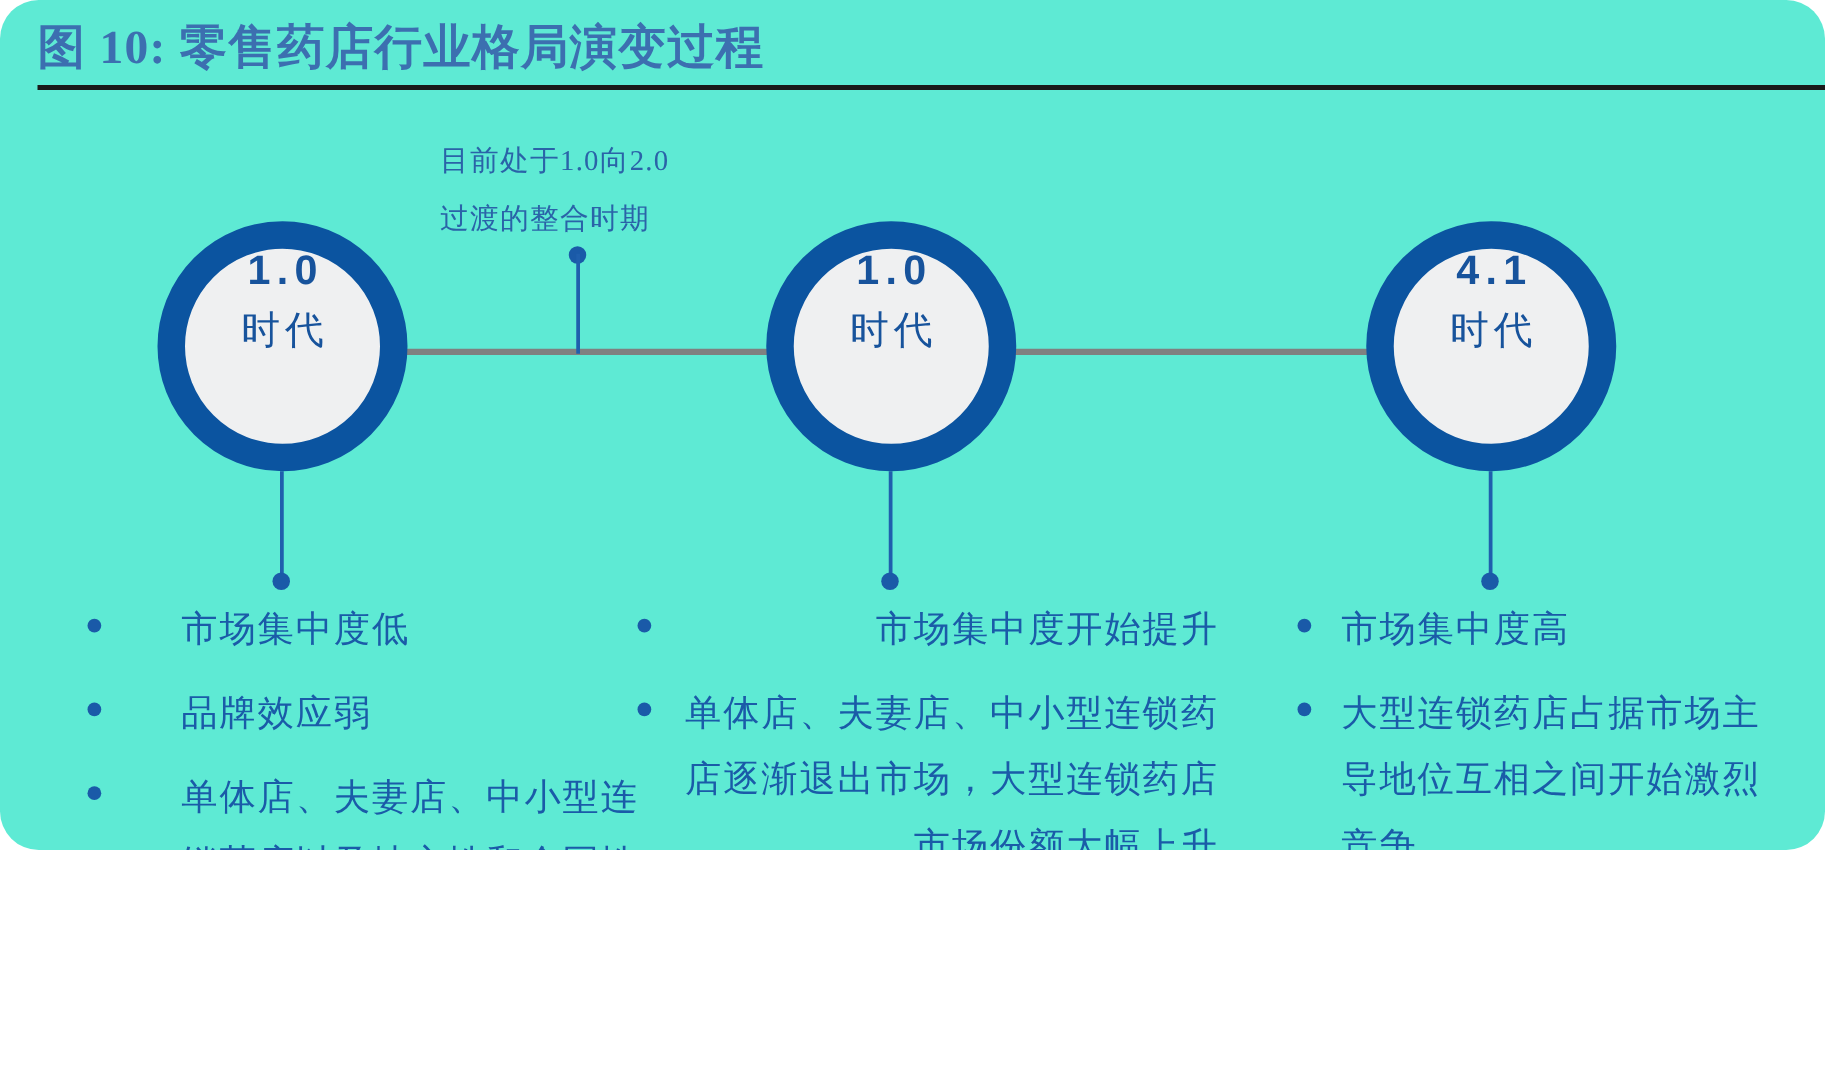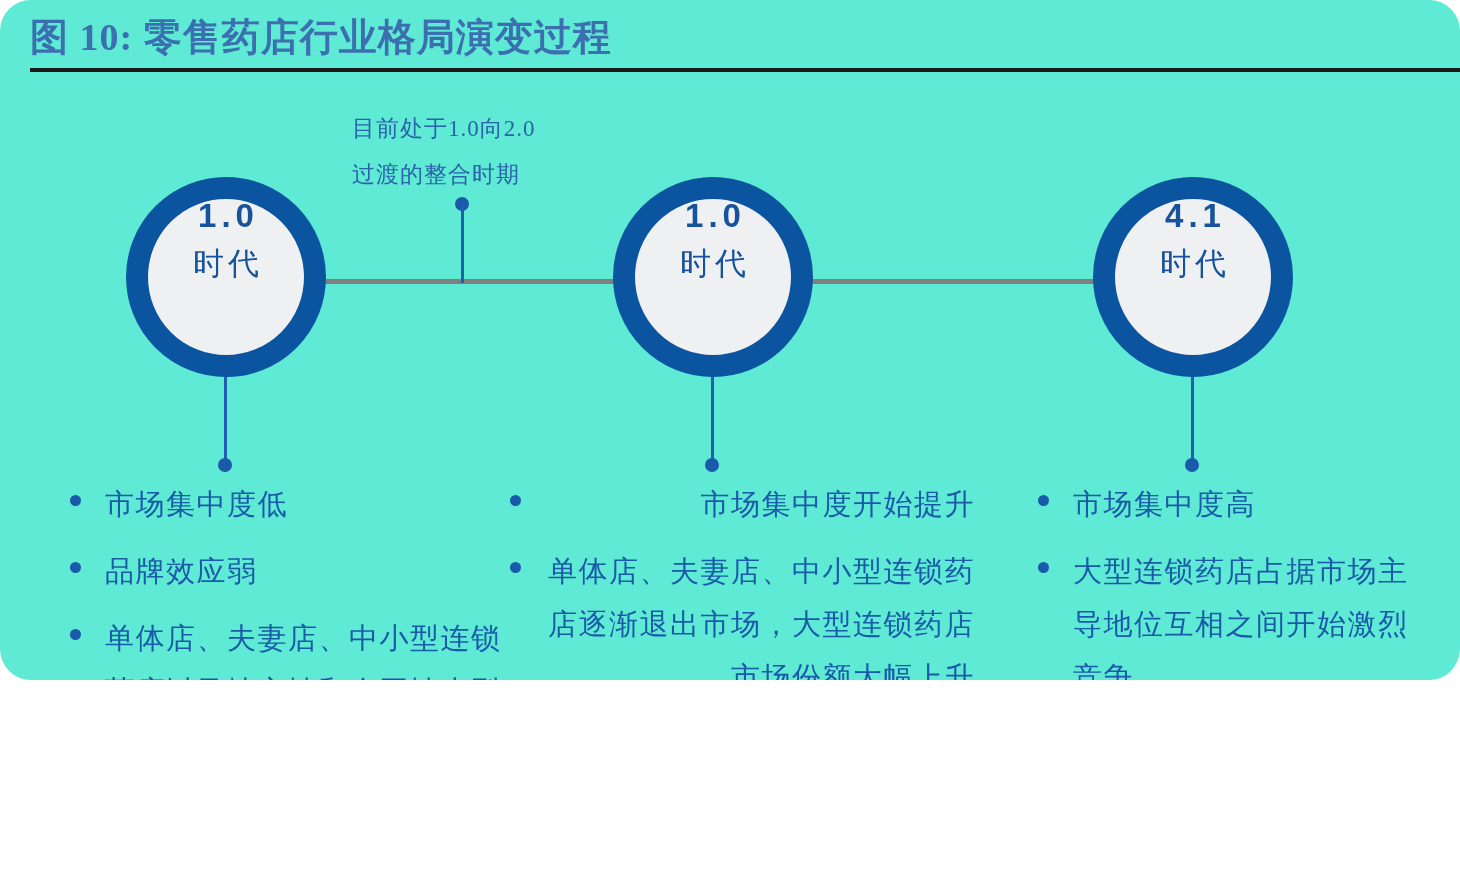--- a/index.html
+++ b/index.html
@@ -172,21 +172,21 @@
     margin-top: 17px;
     margin-right: 24px;
   }
   .bullet-text {
     font-family: "Liberation Serif", "DejaVu Serif", serif;
     font-size: 29px;
     color: #1a5ba8;
     line-height: 53px;
     letter-spacing: 1.5px;
   }
-  #col-1 .bullet-text { width: 400px; }
+  #col-1 .bullet-text { width: 400px; margin-left: 40px; }
   #col-2 .bullet-text { width: 430px; }
   #col-3 .bullet-text { width: 360px; }
 </style>
 </head>
 <body>
 
 <div id="canvas">
 
   <div id="title">图 10: 零售药店行业格局演变过程</div>
   <div id="title-rule"></div>

